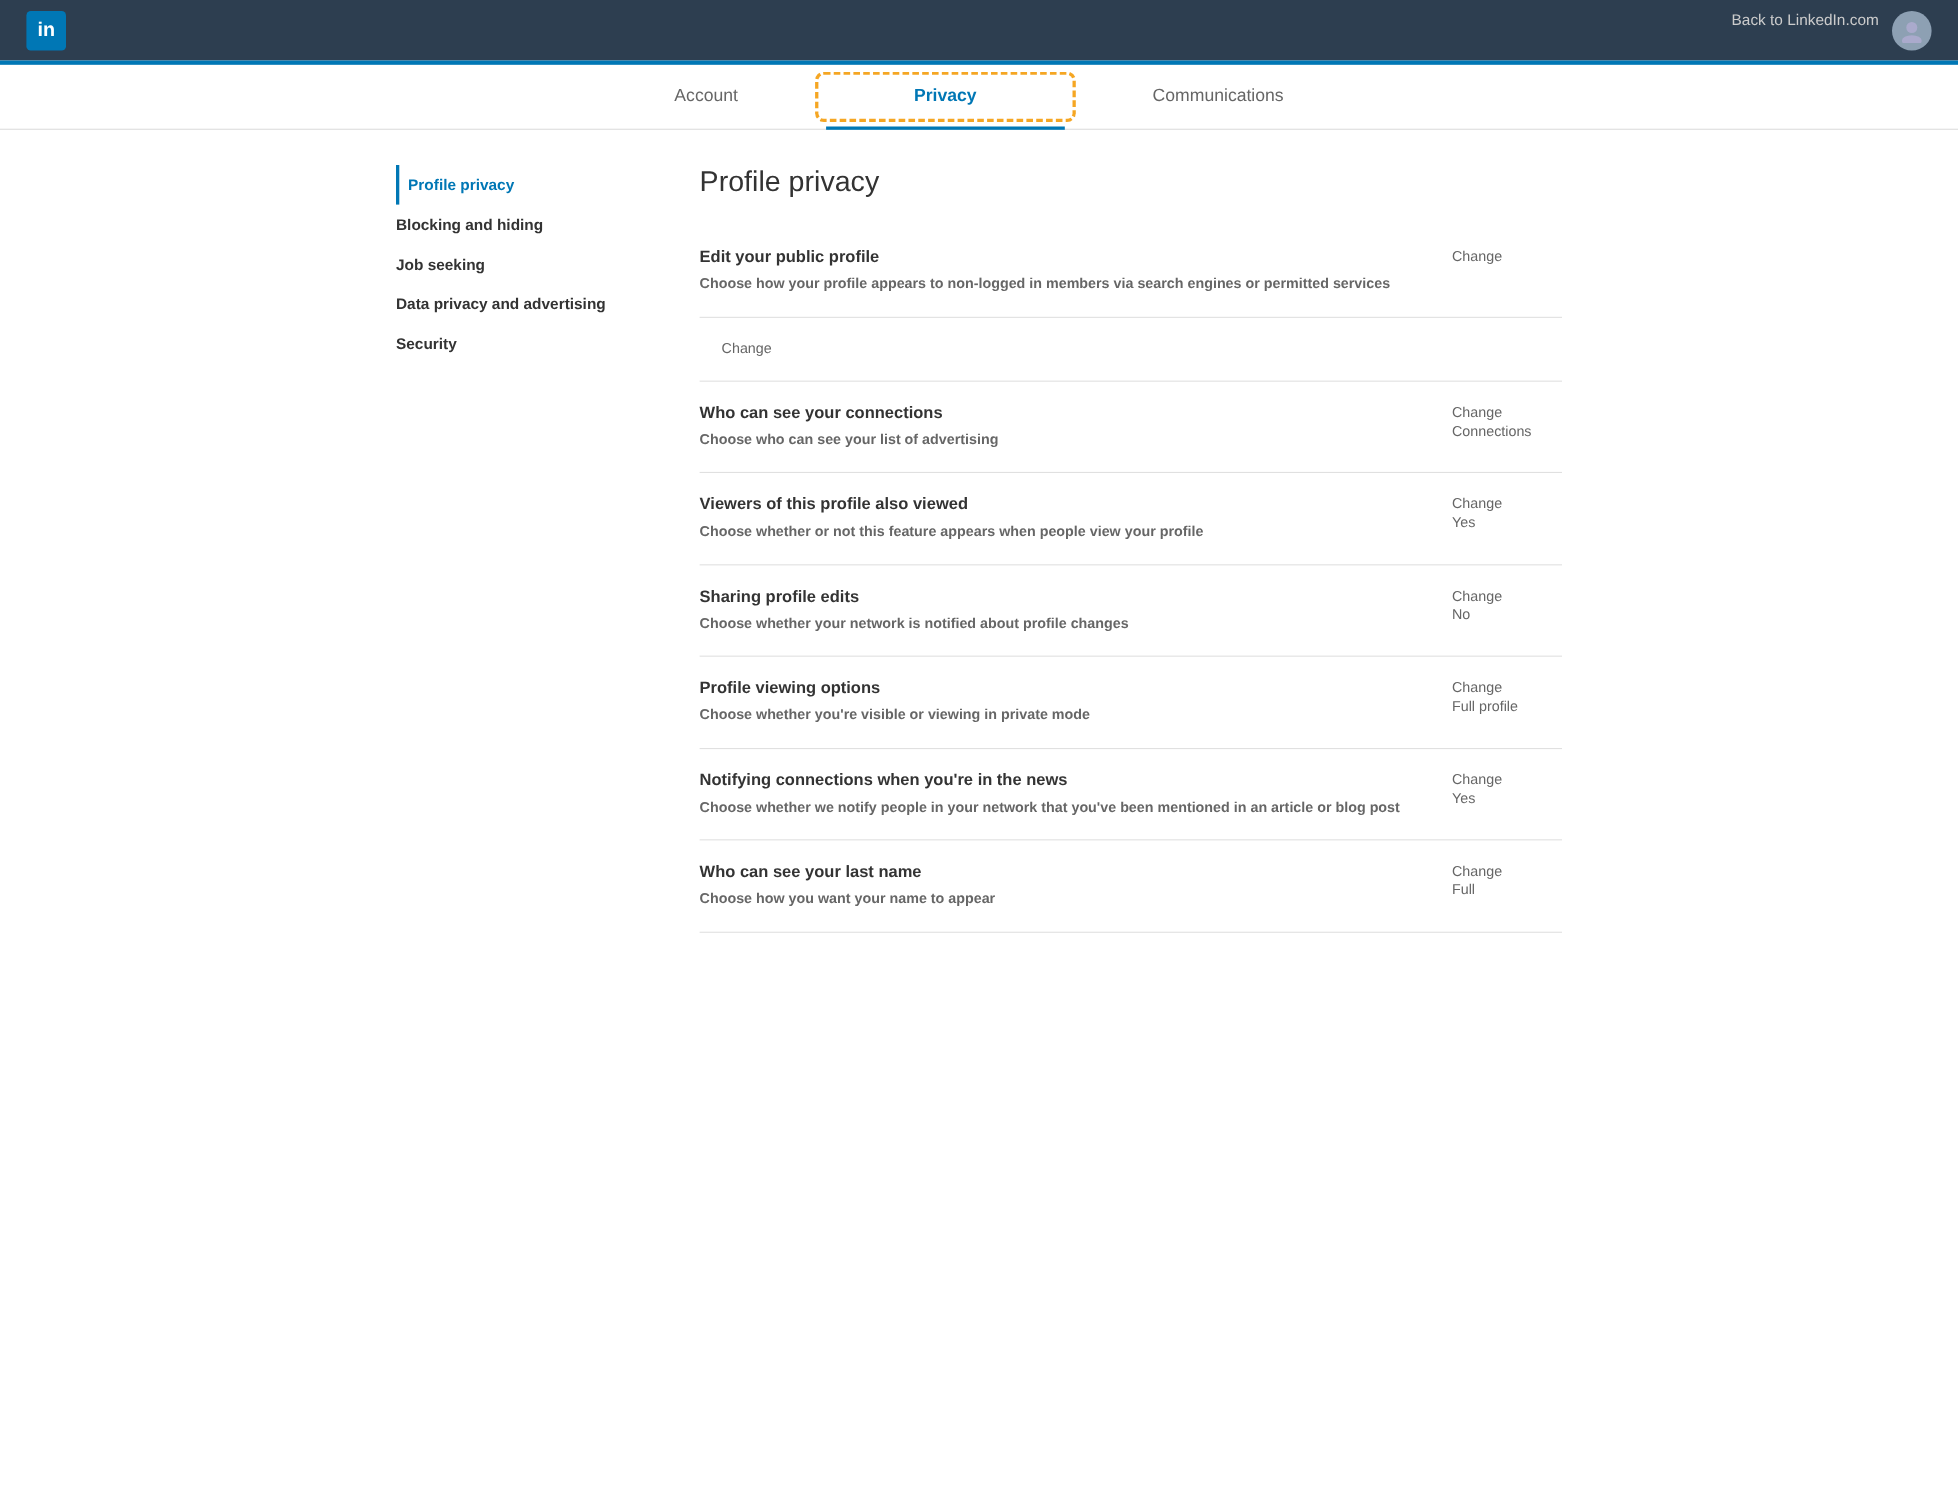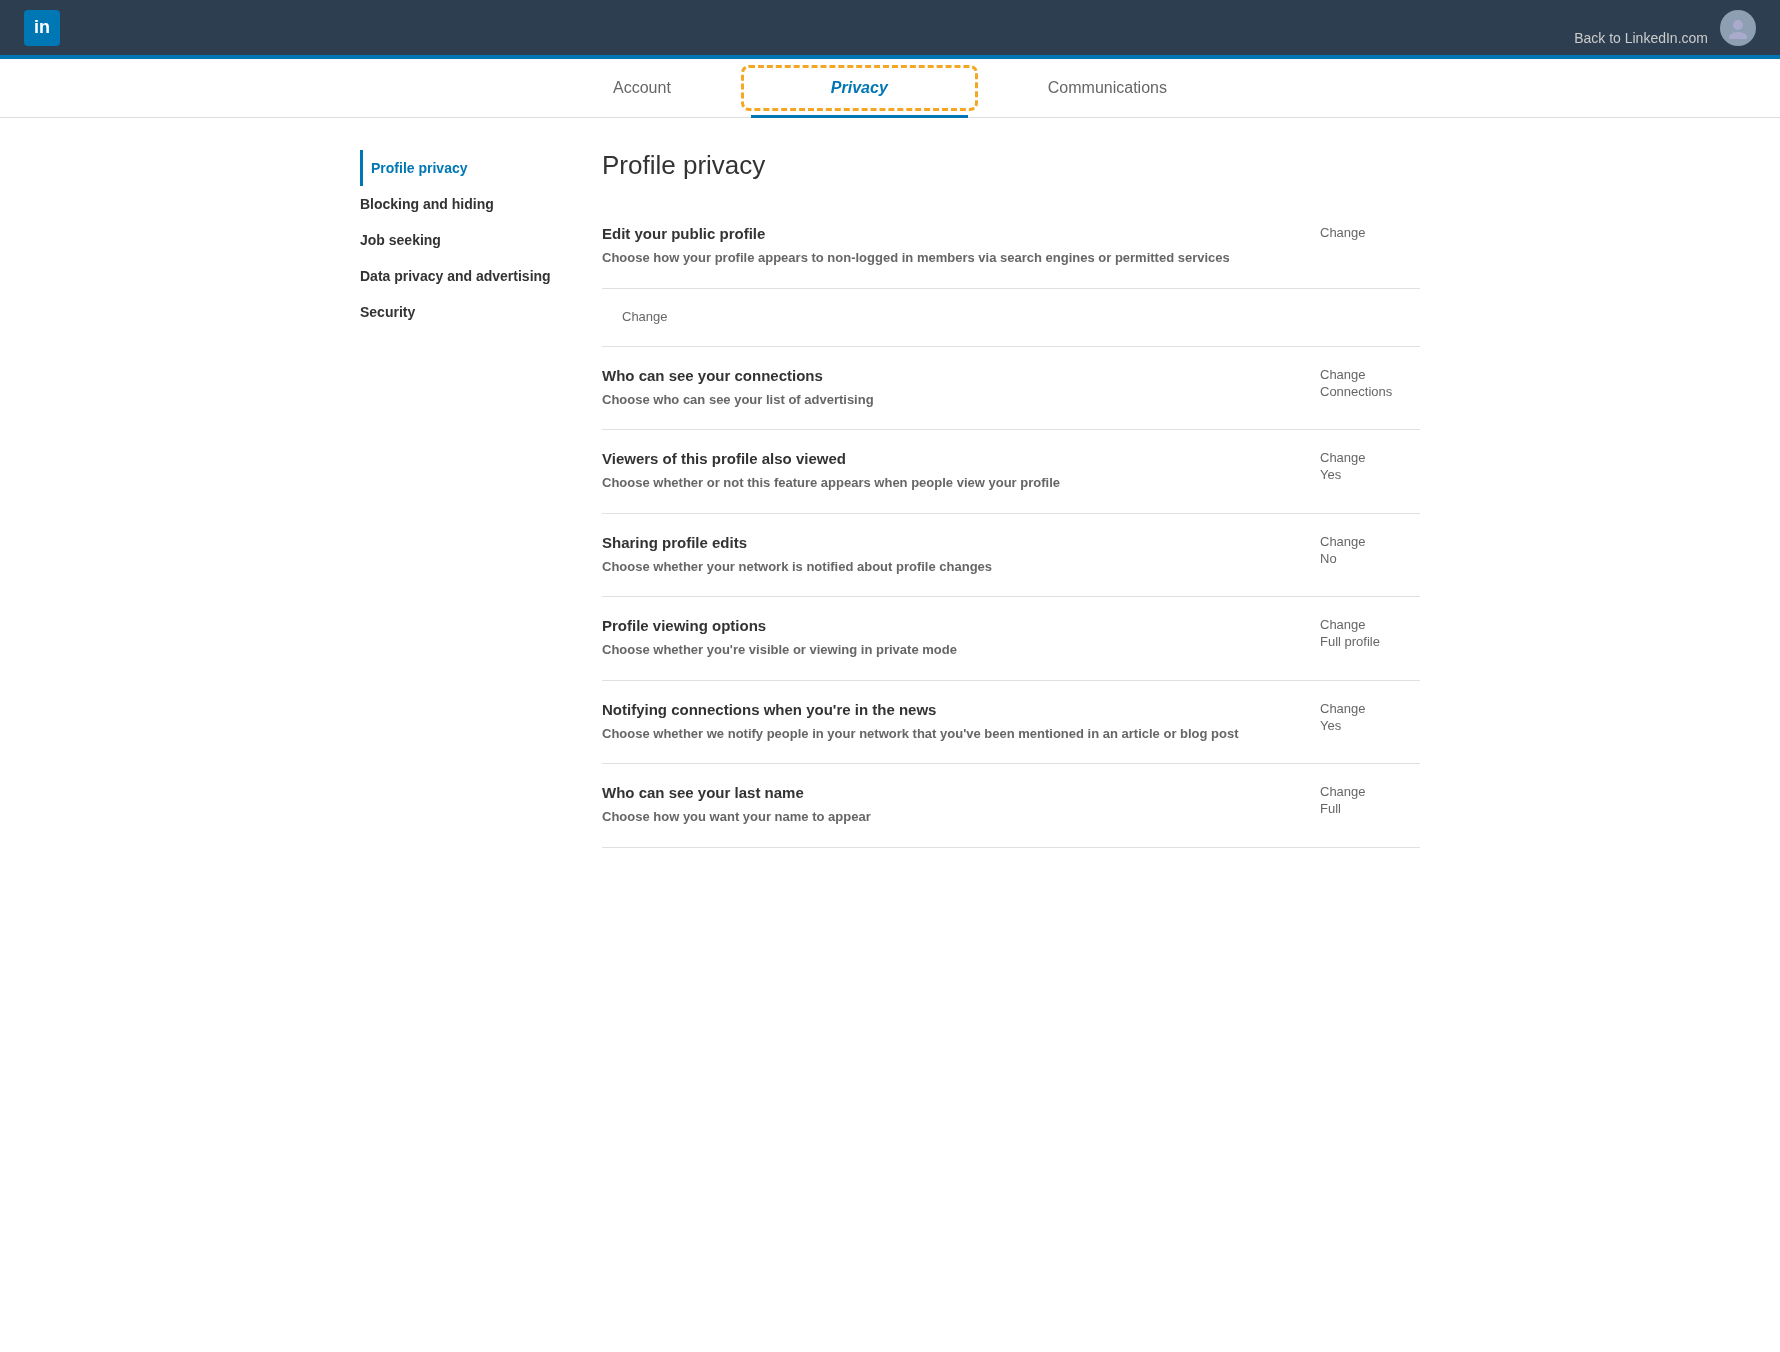--- a/index.html
+++ b/index.html
@@ -21,21 +21,21 @@
       font-size: 18px;
       width: 36px;
       height: 36px;
       display: flex;
       align-items: center;
       justify-content: center;
       border-radius: 4px;
     }
     .top-bar-right {
       display: flex;
-      align-items: flex-end;
+      align-items: flex-start;
       gap: 12px;
       color: #ccc;
       font-size: 14px;
     }
     .avatar {
       width: 36px;
       height: 36px;
       border-radius: 50%;
       background: #8da0b3;
       overflow: hidden;
@@ -64,39 +64,38 @@
       padding: 20px 80px;
       font-size: 16px;
       color: #666;
       cursor: pointer;
       position: relative;
       text-align: left;
     }
     .tab-item.active {
       color: #0077b5;
       font-weight: 600;
-      font-style: italic;
     }
     .tab-item.active::after {
       content: '';
       position: absolute;
       bottom: -1px;
       left: 0;
       right: 0;
       height: 3px;
       background: #0077b5;
     }
 
     
     .page-content {
       display: flex;
       max-width: 1100px;
       margin: 0 auto;
       padding: 32px 20px;
-      gap: 22px;
+      gap: 56px;
     }
 
     
     .sidebar {
       width: 220px;
       flex-shrink: 0;
     }
     .sidebar-item {
       padding: 10px 0;
       font-size: 14px;

